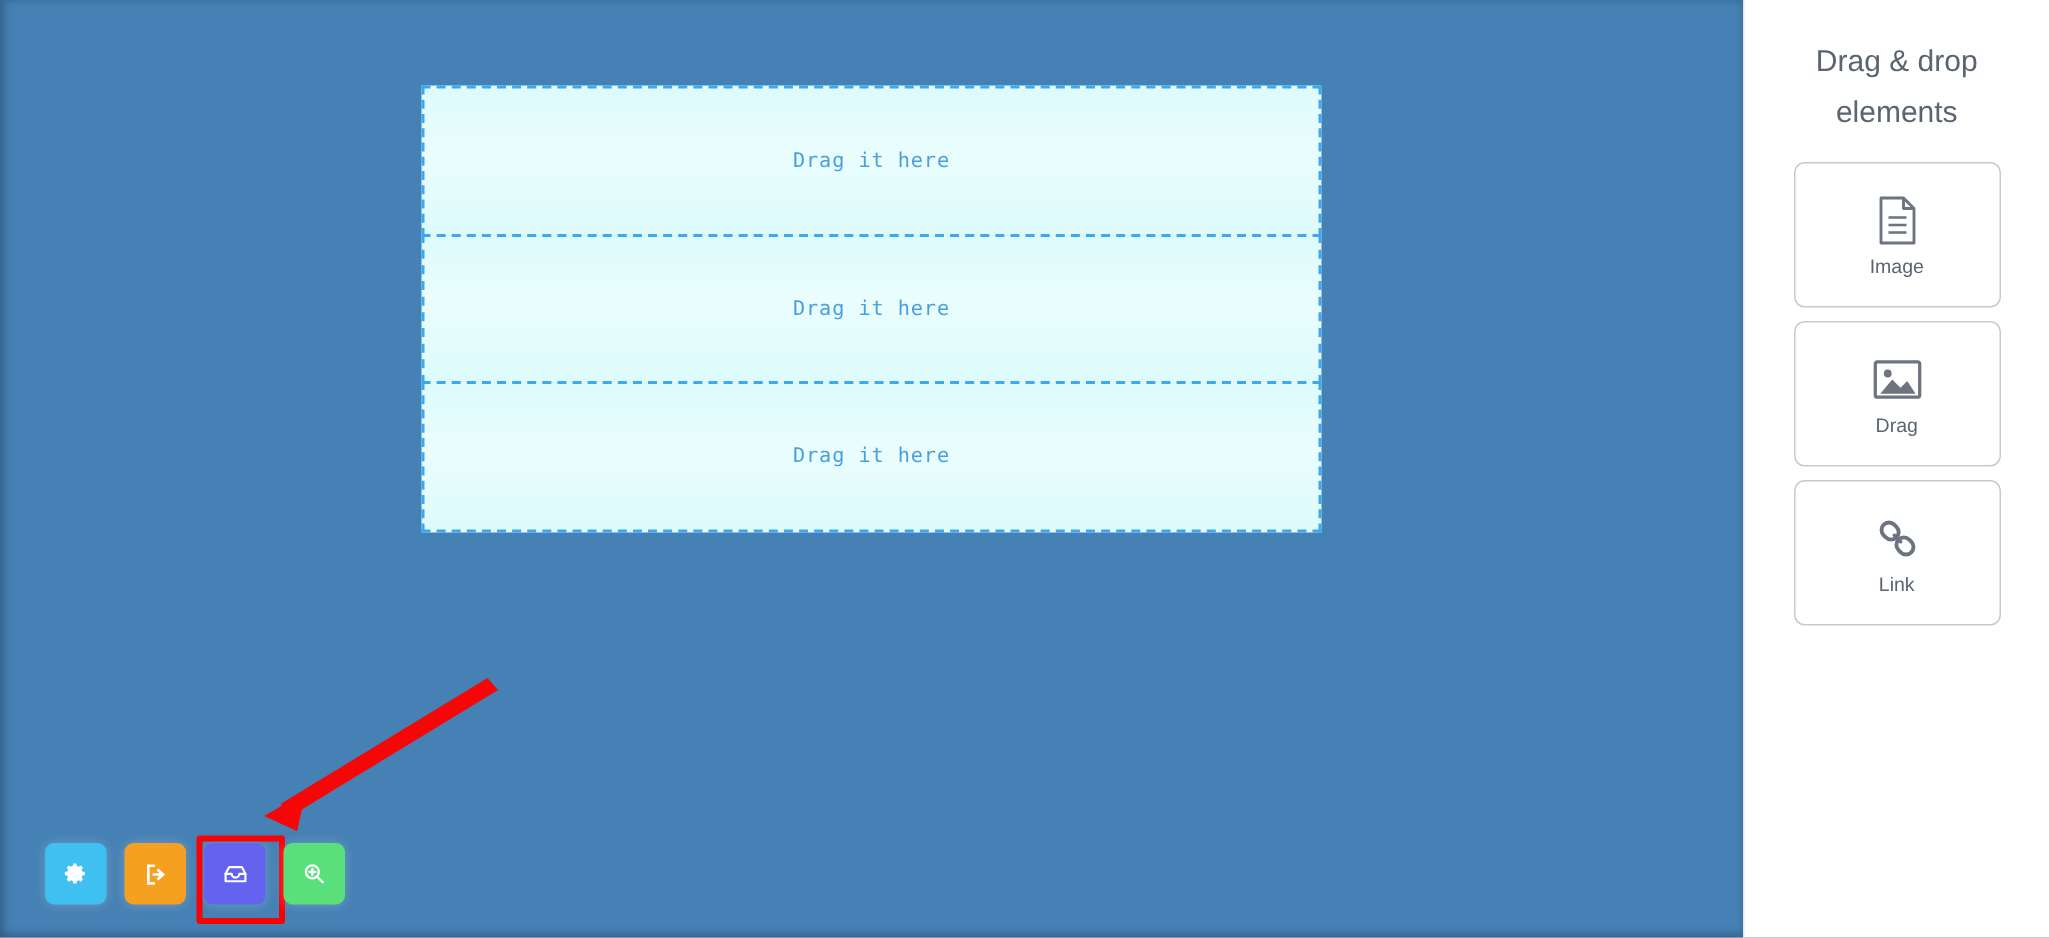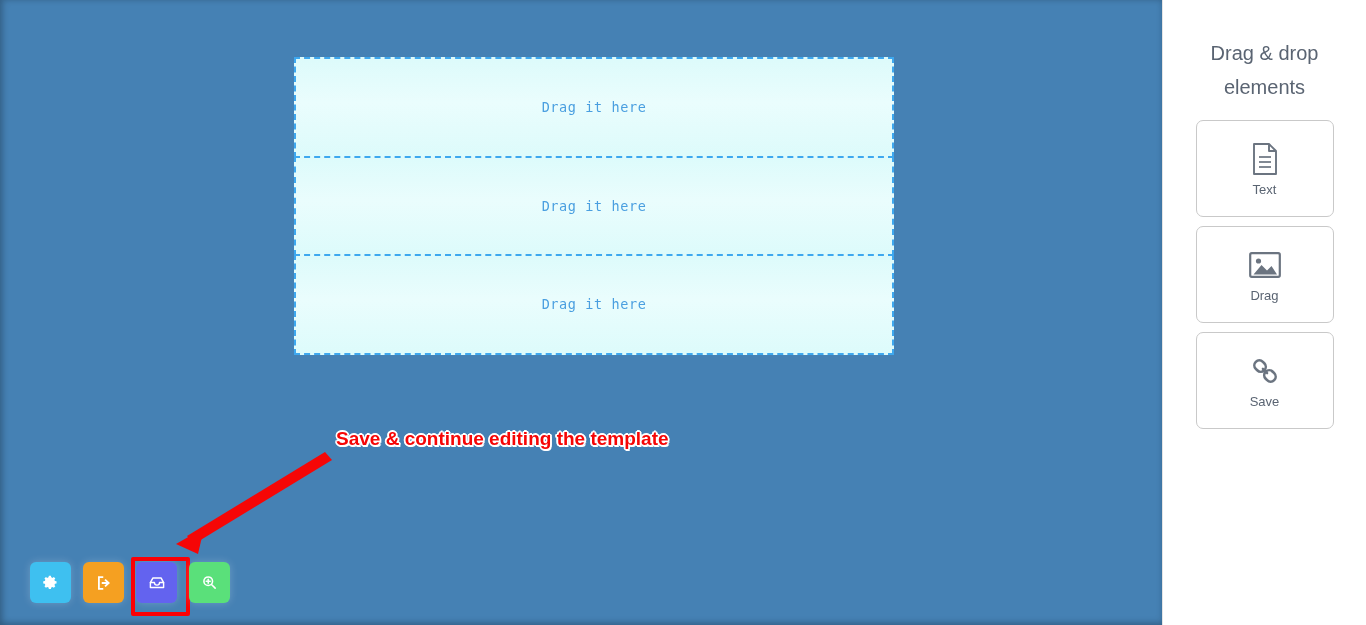--- a/index.html
+++ b/index.html
@@ -25,21 +25,21 @@
     height: 625px;
     background: #4581b4;
     box-shadow: inset 3px 0 6px rgba(0,0,0,0.18),
                 inset 0 -3px 6px rgba(0,0,0,0.14);
     overflow: hidden;
   }
 
   
   #dropzones {
     position: absolute;
-    left: 294px;
+    left: 281px;
     top: 57px;
     width: 600px;
     height: 302px;
   }
 
   .dropzone {
     position: relative;
     width: 100%;
     height: 100.6px;
     background: linear-gradient(to bottom, #ddfbfb 0%, #eafdfd 45%, #ddfbfb 100%);
@@ -127,21 +127,21 @@
 
   
   #sidebar {
     width: 204px;
     height: 625px;
     background: #ffffff;
     border-left: 1px solid #e4e4e4;
     display: flex;
     flex-direction: column;
     align-items: center;
-    padding-top: 36px;
+    padding-top: 24px;
   }
 
   #sidebar-title {
     width: 150px;
     text-align: center;
     font-size: 20px;
     line-height: 34px;
     color: #5a6472;
     font-weight: 400;
     margin-bottom: 16px;
@@ -186,21 +186,20 @@
         <span class="dropzone-label">Drag it here</span>
       </div>
       <div class="dropzone">
         <span class="dropzone-label">Drag it here</span>
       </div>
       <div class="dropzone">
         <span class="dropzone-label">Drag it here</span>
       </div>
     </div>
 
-    <div id="annotation-caption">Save &amp; continue editing the template</div>
 
     <svg id="annotation-arrow" viewBox="0 0 190 120">
       <g fill="#f60606" stroke="none">
         <polygon points="165,12 172,20 34,104 27,96"></polygon>
         <polygon points="16,104 44,88 38,114"></polygon>
       </g>
     </svg>
 
     <div id="toolbar">
 
@@ -260,21 +259,21 @@
     <div class="element-card">
       <div class="element-icon">
         <svg width="30" height="34" viewBox="0 0 30 34" fill="none" stroke="#6b7480" stroke-width="1.9">
           <path d="M4 2h15l7 7v23H4z" stroke-linejoin="round"></path>
           <path d="M19 2v7h7" stroke-linejoin="round"></path>
           <line x1="9" y1="15" x2="21" y2="15" stroke-width="1.7"></line>
           <line x1="9" y1="20" x2="21" y2="20" stroke-width="1.7"></line>
           <line x1="9" y1="25" x2="21" y2="25" stroke-width="1.7"></line>
         </svg>
       </div>
-      <div class="element-label">Text</div>
+      <div class="element-label">Image</div>
     </div>
 
     <div class="element-card">
       <div class="element-icon">
         <svg width="34" height="30" viewBox="0 0 34 30" fill="none">
           <rect x="2.2" y="3.2" width="29.6" height="23.6" rx="1.5" stroke="#6b7480" stroke-width="2.2"></rect>
           <circle cx="10.5" cy="11" r="2.6" fill="#6b7480"></circle>
           <path d="M5.5 24.5 L13.5 15 L19 20.5 L23.5 16 L29 24.5 Z" fill="#6b7480"></path>
         </svg>
       </div>
@@ -284,18 +283,18 @@
     <div class="element-card">
       <div class="element-icon">
         <svg width="32" height="32" viewBox="0 0 32 32" fill="none" stroke="#6b7480" stroke-width="2.6" stroke-linecap="round">
           <g transform="rotate(45 16 16)">
             <rect x="3" y="11" width="12" height="10" rx="5"></rect>
             <rect x="17" y="11" width="12" height="10" rx="5"></rect>
             <line x1="13" y1="16" x2="19" y2="16" stroke-width="2.4"></line>
           </g>
         </svg>
       </div>
-      <div class="element-label">Save</div>
+      <div class="element-label">Link</div>
     </div>
 
 
   </div>
 </div>
 
 </body></html>

